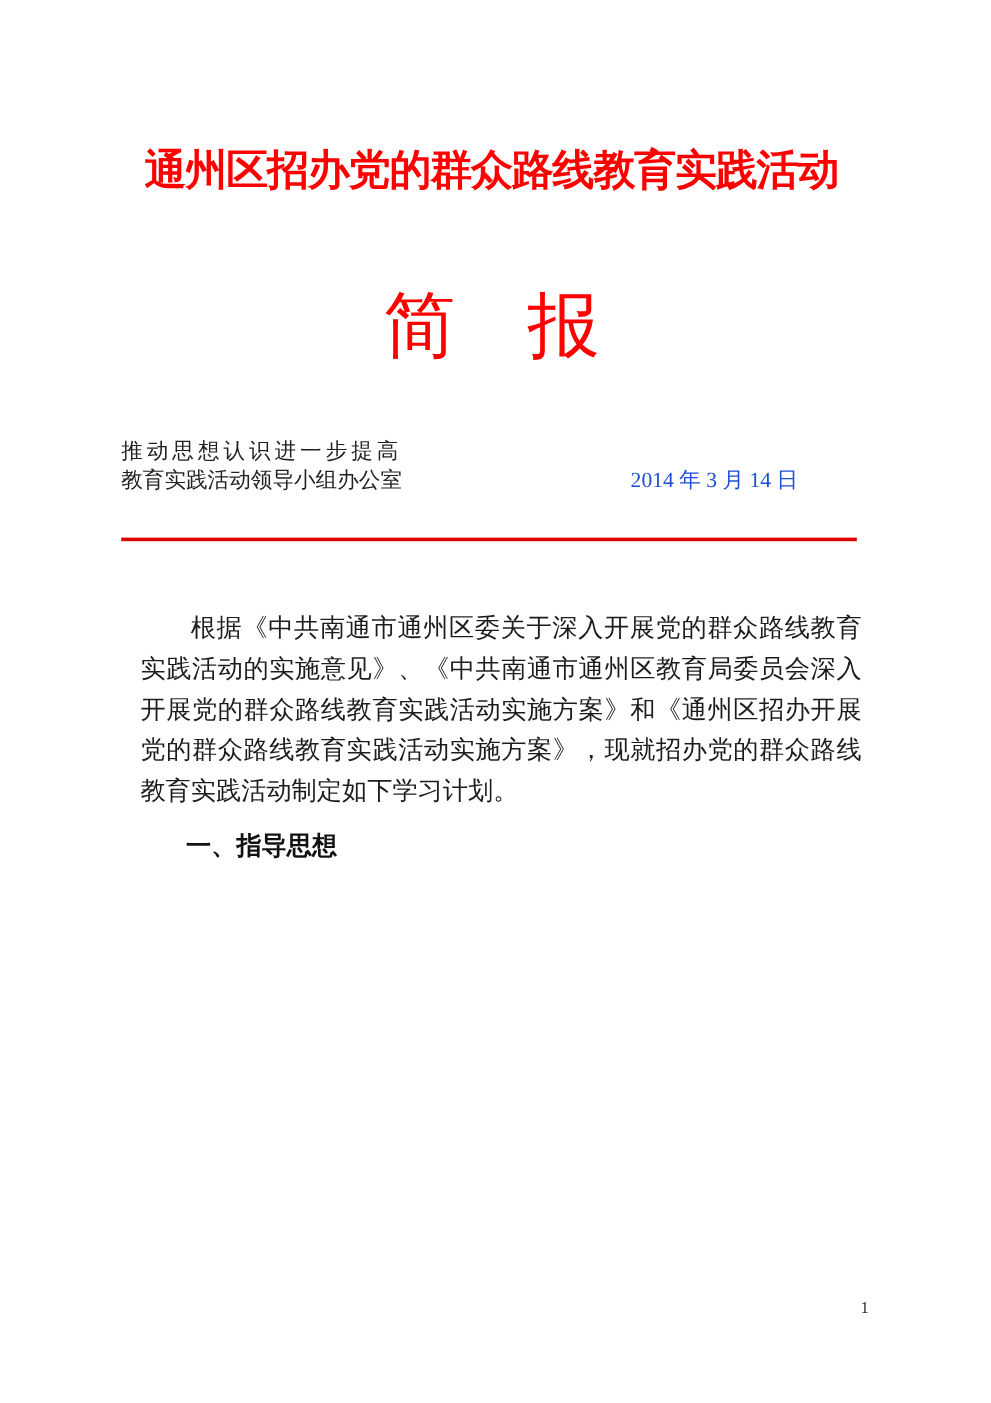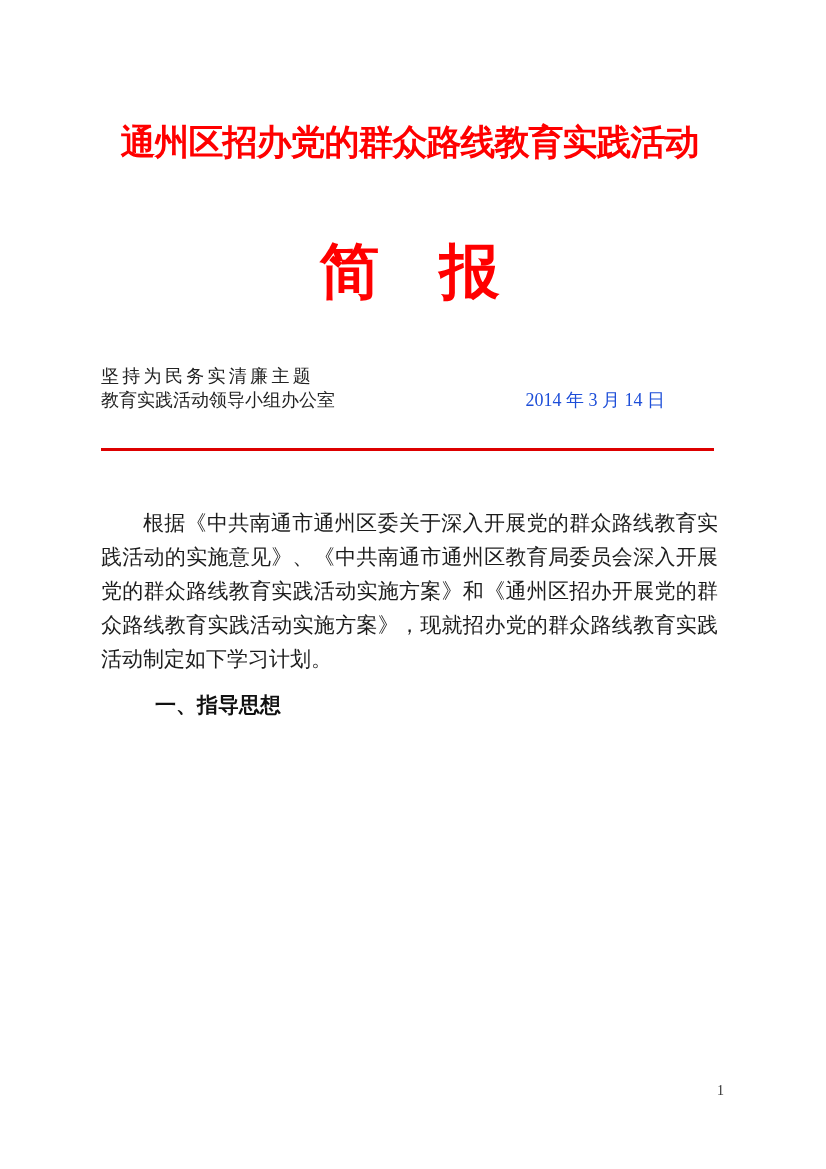--- a/index.html
+++ b/index.html
@@ -26,21 +26,21 @@
     font-size: 35px;
     line-height: 37px;
     letter-spacing: -1px;
     text-align: center;
     color: var(--title-red, #ff0000);
     white-space: nowrap;
   }
   .brief-title {
     margin: 80px 0 0 0;
     font-family: "Liberation Sans", "DejaVu Sans", sans-serif;
-    font-weight: bold;
+    font-weight: normal;
     font-size: 60px;
     line-height: 64px;
     text-align: center;
     color: var(--title-red, #ff0000);
   }
   .issue-number {
     margin: 62px 0 0 0;
     font-size: 20px;
     line-height: 22px;
     text-align: center;
@@ -92,20 +92,21 @@
     font-size: 21px;
     line-height: 34px;
     text-align: justify;
     text-justify: inter-ideograph;
     text-indent: 2em;
     color: #1c1c1c;
     word-break: break-all;
   }
   .body-para.first {
     margin-top: 55px;
+    margin-left: 16px;
   }
   .sub-heading {
     margin: 12px;
     font-size: 21px;
     line-height: 34px;
     font-weight: bold;
     text-indent: 2em;
     color: #111;
   }
   .page-number {
@@ -122,21 +123,21 @@
 
 <div class="page">
 
   <h1 class="masthead-title">通州区招办党的群众路线教育实践活动</h1>
 
   <div class="brief-title">简　报</div>
 
 
   <div class="issuer-row">
     <div class="issuer-block">
-      <div class="issuer-line1">坚持为民务实清廉主题</div>
+      <div class="issuer-line1">推动思想认识进一步提高</div>
       <div class="issuer-line2">教育实践活动领导小组办公室</div>
     </div>
     <div class="issue-date">2014 年 3 月 14 日</div>
   </div>
 
   <div class="masthead-rule"></div>
 
 
   <p class="body-para first">根据《中共南通市通州区委关于深入开展党的群众路线教育实践活动的实施意见》、《中共南通市通州区教育局委员会深入开展党的群众路线教育实践活动实施方案》和《通州区招办开展党的群众路线教育实践活动实施方案》，现就招办党的群众路线教育实践活动制定如下学习计划。</p>
 

